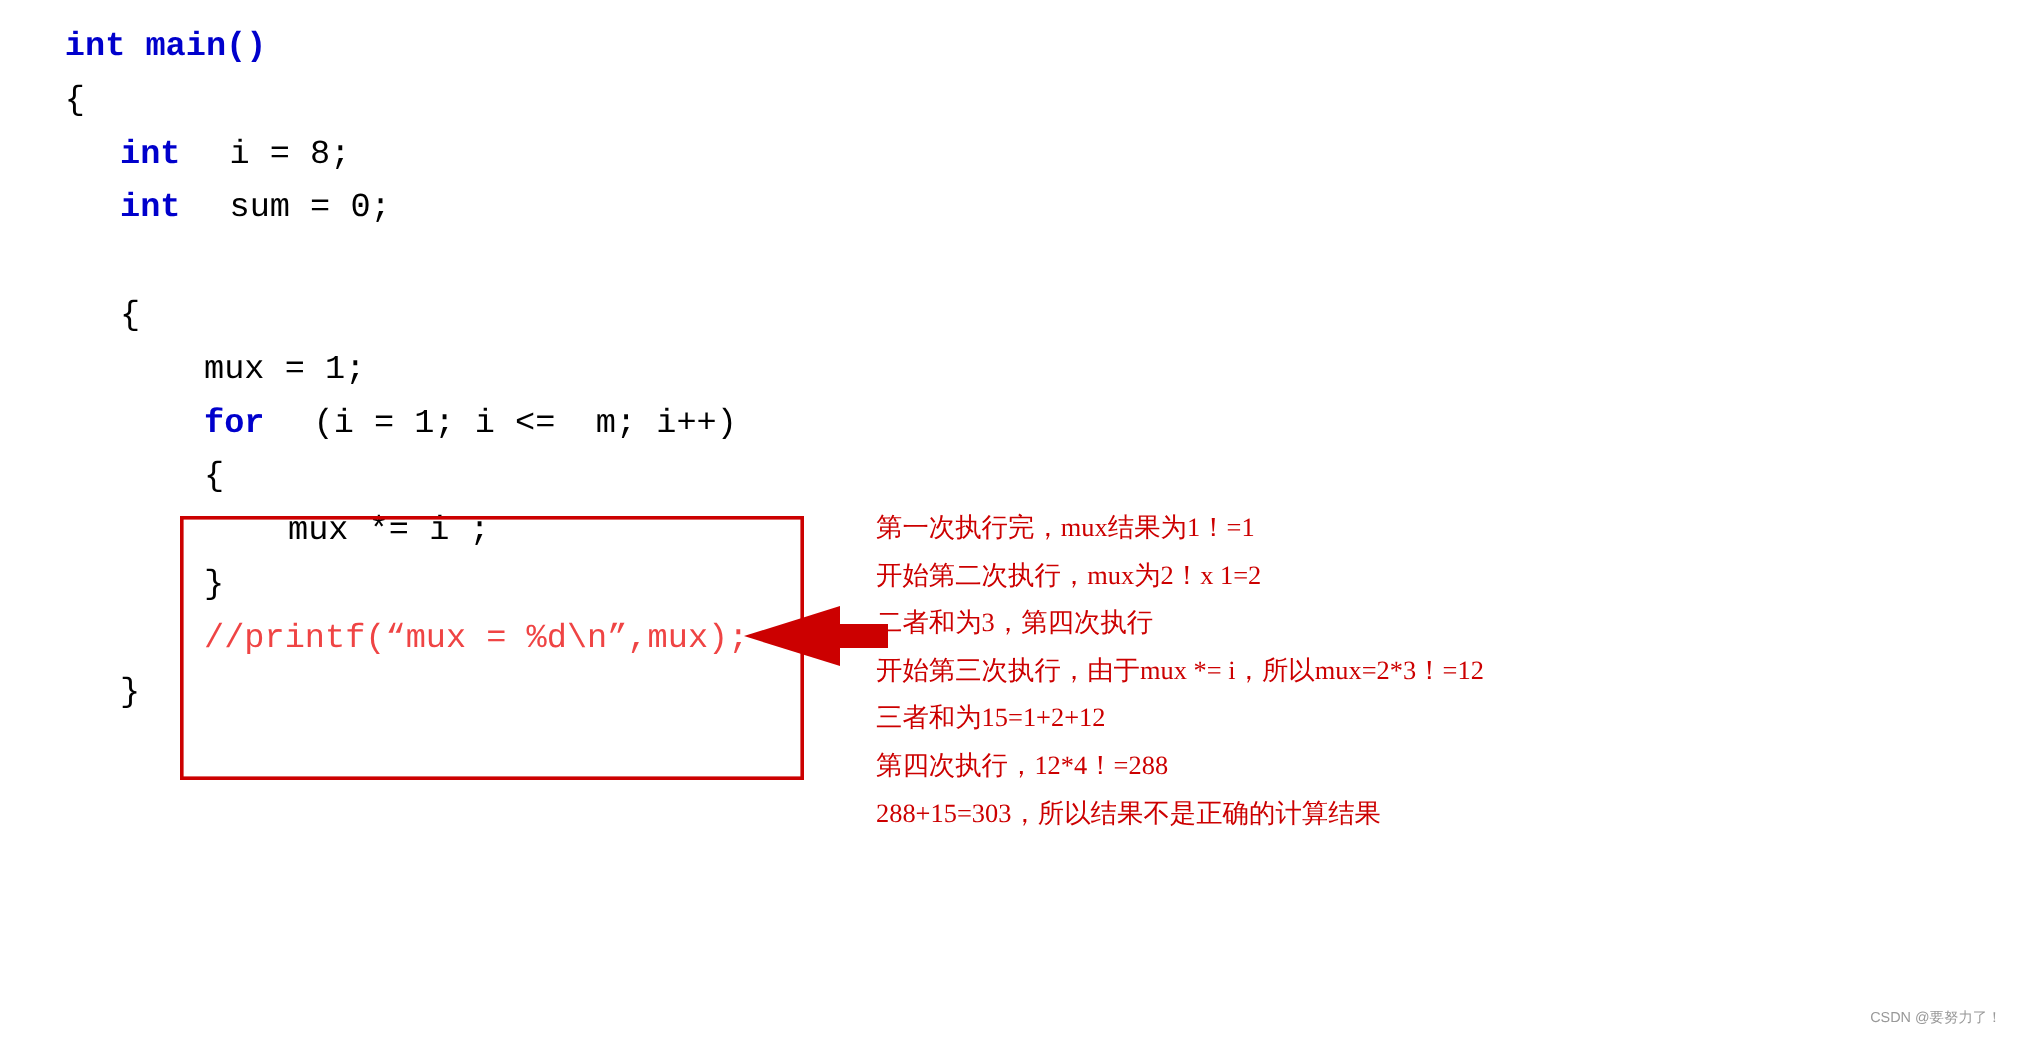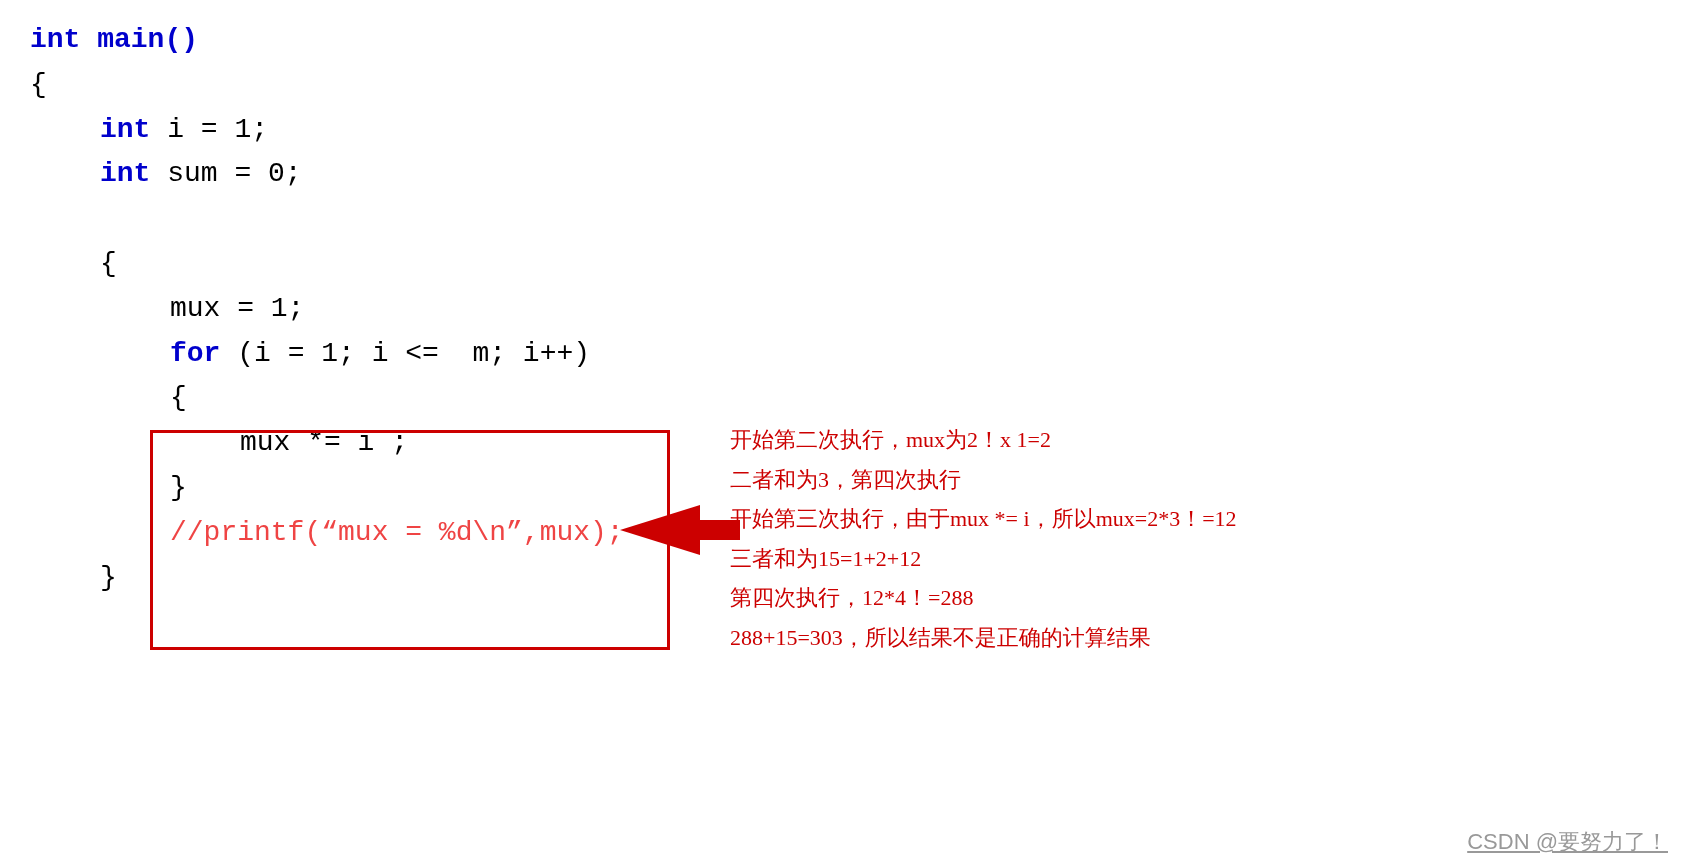--- a/index.html
+++ b/index.html
@@ -29,20 +29,21 @@
       color: #0000cc;
       font-weight: bold;
     }
 
     .comment {
       color: #ef4444;
     }
 
     .normal {
       color: #000000;
+      margin-left: 24px;
     }
 
     .code-line {
       display: block;
       white-space: pre;
     }
 
     .indent1 {
       padding-left: 70px;
     }
@@ -81,40 +82,39 @@
     .annotation-line {
       display: block;
       white-space: nowrap;
     }
 
     
     .watermark {
       position: absolute;
       bottom: 10px;
       right: 20px;
-      font-size: 22px;
+      font-size: 12px;
       color: #999999;
       font-family: Arial, sans-serif;
-      text-decoration: underline;
     }
 
     
     .arrow-svg {
       position: absolute;
       top: 500px;
       left: 620px;
     }
   </style>
 </head>
 <body>
 
 <div class="code-area">
   <span class="code-line normal"><span class="keyword">int main()</span></span>
   <span class="code-line normal">{</span>
-  <span class="code-line indent1"><span class="keyword">int</span><span class="normal"> i = 1;</span></span>
+  <span class="code-line indent1"><span class="keyword">int</span><span class="normal"> i = 8;</span></span>
   <span class="code-line indent1"><span class="keyword">int</span><span class="normal"> sum = 0;</span></span>
   <span class="code-line">&nbsp;</span>
   <span class="code-line indent1">{</span>
   <span class="code-line indent2">mux = 1;</span>
   <span class="code-line indent2"><span class="keyword">for</span><span class="normal"> (i = 1; i &lt;=  m; i++)</span></span>
   <span class="code-line indent2">{</span>
   <span class="code-line indent3">mux *= i ;</span>
   <span class="code-line indent2">}</span>
   <span class="code-line indent2 comment">//printf(“mux = %d\n”,mux);</span>
   <span class="code-line indent1">}</span>
@@ -122,20 +122,21 @@
 
 <div class="highlight-box"></div>
 
 <svg class="arrow-svg" width="120" height="60" viewBox="0 0 120 60">
 
   <polygon points="0,30 80,5 80,55" fill="#cc0000"></polygon>
   <rect x="80" y="20" width="40" height="20" fill="#cc0000"></rect>
 </svg>
 
 <div class="annotations">
+  <span class="annotation-line">第一次执行完，mux结果为1！=1</span>
   <span class="annotation-line">开始第二次执行，mux为2！x 1=2</span>
   <span class="annotation-line">二者和为3，第四次执行</span>
   <span class="annotation-line">开始第三次执行，由于mux *= i，所以mux=2*3！=12</span>
   <span class="annotation-line">三者和为15=1+2+12</span>
   <span class="annotation-line">第四次执行，12*4！=288</span>
   <span class="annotation-line">288+15=303，所以结果不是正确的计算结果</span>
 </div>
 
 <div class="watermark">CSDN @要努力了！</div>
 

